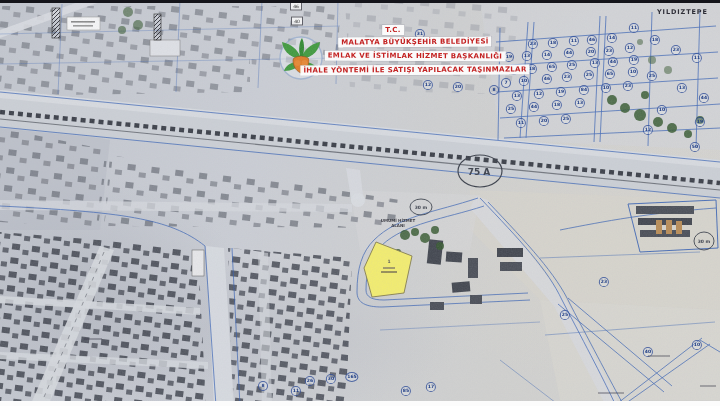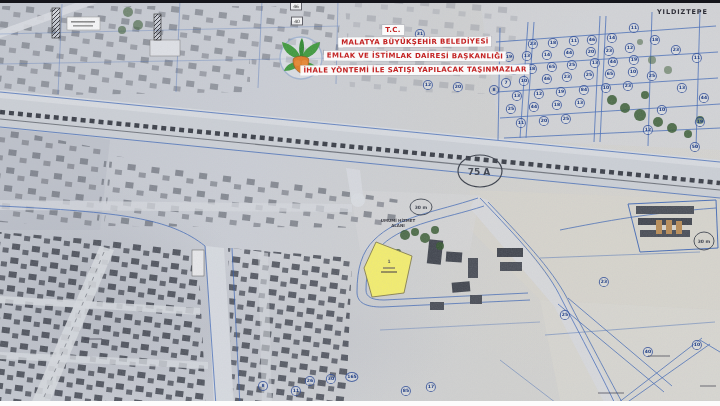--- a/index.html
+++ b/index.html
@@ -311,21 +311,21 @@
     </div>
 
   <div class="smudge" style="left:598px;top:392px;width:26px;"></div>
   <div class="smudge" style="left:648px;top:355px;width:22px;"></div>
   <div class="smudge" style="left:700px;top:385px;width:16px;"></div>
   <div class="smudge" style="left:84px;top:338px;width:18px;"></div>
 
   <div>
     <div class="strip" style="top:25px;left:393px;">T.C.</div>
     <div class="strip" style="top:37px;transform:translateX(-50%) rotate(-.4deg);">MALATYA BÜYÜKŞEHİR BELEDİYESİ</div>
-    <div class="strip" style="top:51px;transform:translateX(-50%) rotate(.3deg);">EMLAK VE İSTİMLAK DAİRESİ BAŞKANLIĞI</div>
+    <div class="strip" style="top:51px;transform:translateX(-50%) rotate(.3deg);">EMLAK VE İSTİMLAK HİZMET BAŞKANLIĞI</div>
     <div class="strip" style="top:65px;transform:translateX(-50%) rotate(-.3deg);">İHALE YÖNTEMİ İLE SATIŞI YAPILACAK TAŞINMAZLAR</div>
   </div>
 
   <div class="region-label">YILDIZTEPE</div>
 
   <div class="area-label">
     <div>UMUMİ HİZMET</div>
     <div>ALANI</div>
   </div>
 

